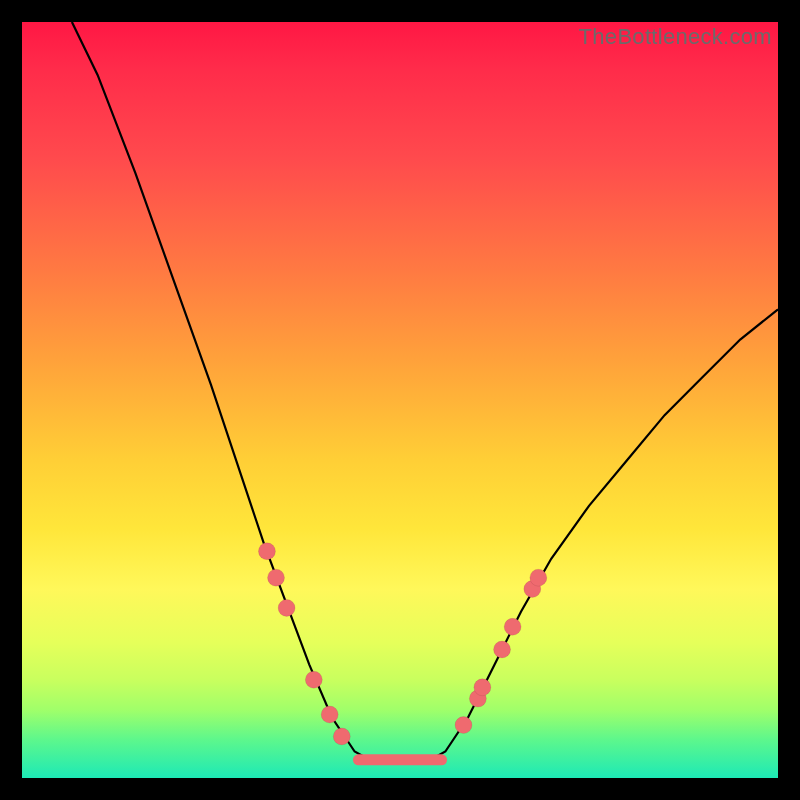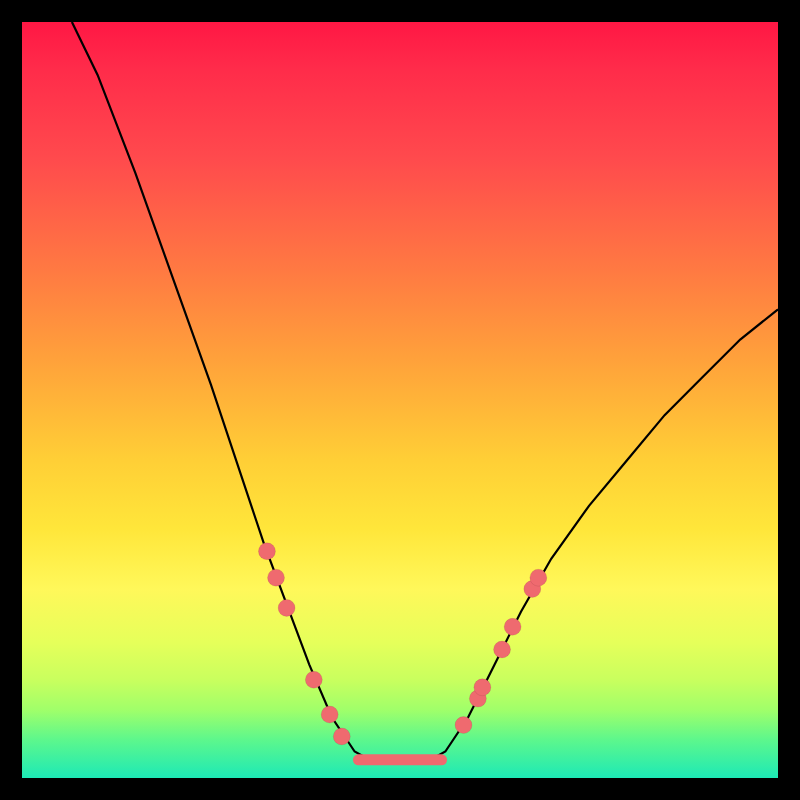--- a/index.html
+++ b/index.html
@@ -75,20 +75,21 @@
     stroke-linecap: round;
     fill: none;
   }
 </style>
 </head>
 <body>
 
 <div class="chart-container">
   <div class="plot-area">
 
+    <div class="watermark">TheBottleneck.com</div>
 
     <svg class="curve" viewBox="0 0 756 756" preserveAspectRatio="none">
 
       <path id="main-curve" class="curve-path" d="M 49.90 0.00 L 75.60 52.92 L 113.40 151.20 L 151.20 257.04 L 189.00 362.88 L 219.24 453.60 L 241.92 521.64 L 264.60 582.12 L 287.28 642.60 L 309.96 695.52 L 332.64 729.54 L 347.76 737.86 L 378.00 737.86 L 408.24 737.86 L 423.36 729.54 L 446.04 695.52 L 468.72 650.16 L 498.96 589.68 L 529.20 536.76 L 567.00 483.84 L 604.80 438.48 L 642.60 393.12 L 680.40 355.32 L 718.20 317.52 L 756.00 287.28"></path>
 
       <path id="flat-seg" class="flat-seg" d="M 336.42 737.86 L 419.58 737.86"></path>
 
       <g id="dots">
           <circle class="dot" cx="244.94" cy="529.20" r="8.5"></circle>
           <circle class="dot" cx="254.02" cy="555.66" r="8.5"></circle>

